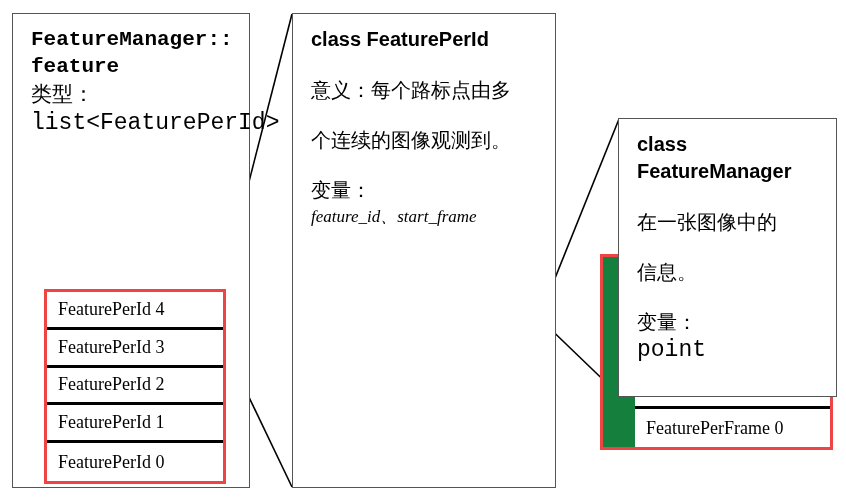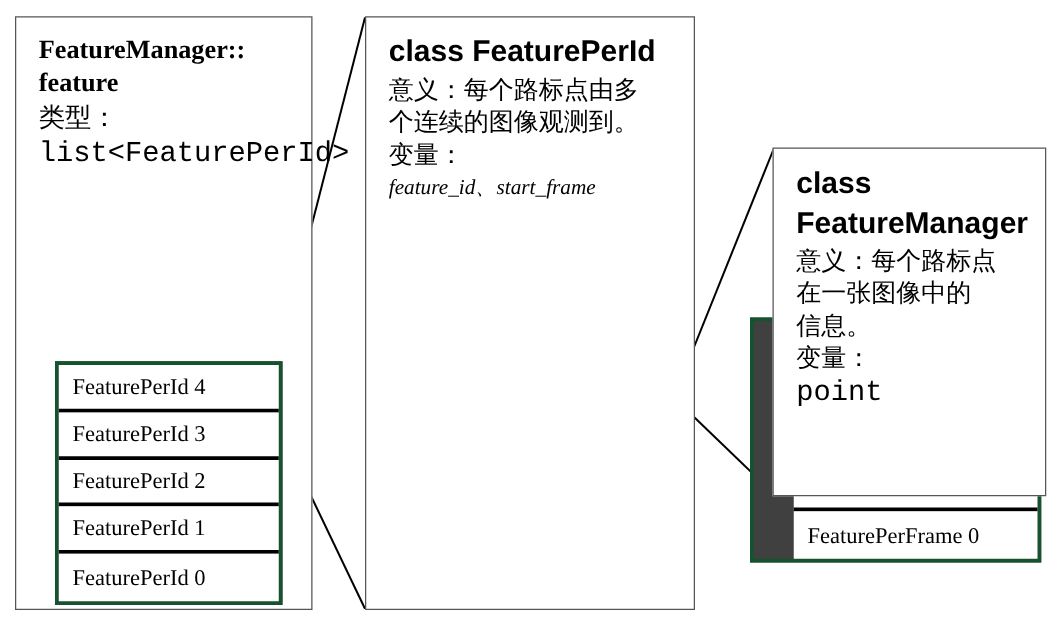--- a/index.html
+++ b/index.html
@@ -57,59 +57,60 @@
     position: absolute;
     left: 18px;
     top: 12px;
     right: 8px;
   }
   .line {
     line-height: 1.26;
     white-space: pre-wrap;
   }
   .title-serif-bold {
-    font-family: Liberation Serif, serif;
+    font-family: Liberation Mono, monospace;
     font-weight: bold;
     font-size: 21px;
     line-height: 1.30;
   }
   .title-sans-bold {
     font-family: "Liberation Sans", "DejaVu Sans", sans-serif;
     font-weight: bold;
-    font-size: 24px;
+    font-size: 20px;
     line-height: 1.34;
   }
   .cjk {
     font-family: "DejaVu Sans", "Liberation Sans", sans-serif;
     font-size: 21px;
     line-height: 1.30;
   }
   .cjk-tight {
     font-family: "DejaVu Sans", "Liberation Sans", sans-serif;
     font-size: 20px;
     line-height: 1.30;
+    margin-top: 24px;
   }
   .code {
     font-family: Liberation Mono, monospace;
     font-size: 23px;
     line-height: 1.34;
   }
   .code-sm {
     font-family: "Liberation Serif", "DejaVu Serif", serif;
     font-size: 17px;
     line-height: 1.60;
     font-style: italic;
   }
 
   
   .stack {
     position: absolute;
     box-sizing: border-box;
-    border: 3px solid #14532d;
-    background: #404040;
+    border: 3px solid #ef4444;
+    background: #15803d;
   }
   #stack-feature-per-id {
     left: 31px;
     top: 275px;
     width: 182px;
     height: 195px;
   }
   #stack-feature-per-frame {
     left: 307px;
     top: 240px;
@@ -177,21 +178,20 @@
       <div class="stack-row">FeaturePerFrame 2</div>
       <div class="stack-row">FeaturePerFrame 1</div>
       <div class="stack-row">FeaturePerFrame 0</div>
     </div>
   </div>
 
   <div class="panel" id="panel-feature-per-frame">
     <div class="panel-body">
       <div class="line title-sans-bold">class</div>
       <div class="line title-sans-bold">FeatureManager</div>
-      <div class="line cjk-tight">意义：每个路标点</div>
       <div class="line cjk-tight">在一张图像中的</div>
       <div class="line cjk-tight">信息。</div>
       <div class="line cjk-tight">变量：</div>
       <div class="line code">point</div>
     </div>
   </div>
 
 </div>
 
 </body></html>

